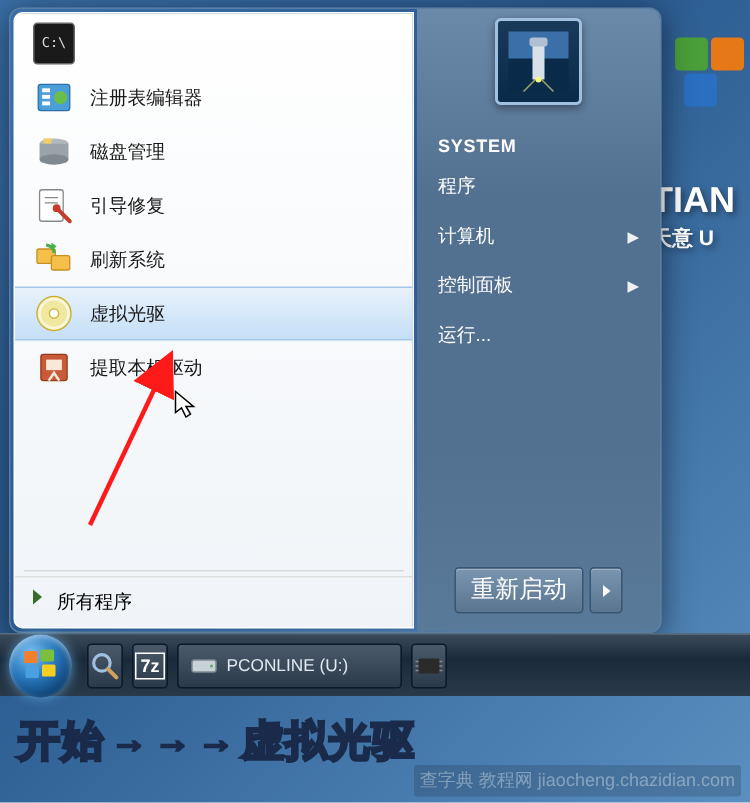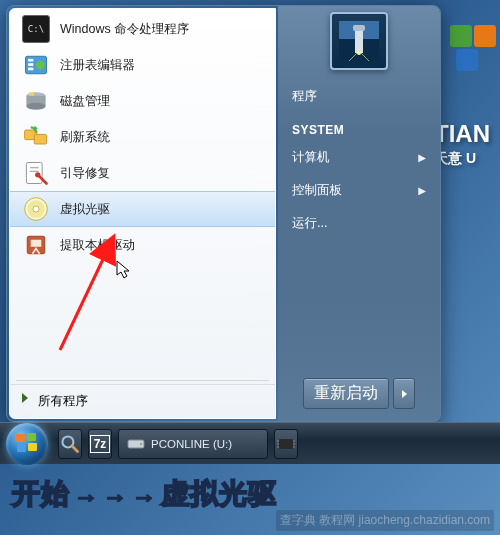--- a/index.html
+++ b/index.html
@@ -69,21 +69,20 @@
 </div>
 
 <div class="start-menu">
   <div class="sm-left">
     <div class="sm-list">
 
       <div class="sm-item">
         <span class="sm-icon" style="background:#1a1a1a;border:1px solid #666;">
             <span style="color:#ddd;font-size:9px;font-family:monospace;">C:\</span>
           </span>
-        <span>Windows 命令处理程序</span>
       </div>
 
       <div class="sm-item">
         <span class="sm-icon">
             <svg viewBox="0 0 32 32">
               <rect x="4" y="6" width="24" height="20" rx="2" fill="#4a9fd8" stroke="#2a6fa8"></rect>
               <rect x="7" y="9" width="6" height="3" fill="#fff"></rect>
               <rect x="7" y="14" width="6" height="3" fill="#fff"></rect>
               <rect x="7" y="19" width="6" height="3" fill="#fff"></rect>
               <circle cx="21" cy="16" r="5" fill="#6abf4a"></circle>
@@ -101,40 +100,40 @@
               <ellipse cx="16" cy="22" rx="11" ry="4" fill="#808890"></ellipse>
               <rect x="8" y="6" width="6" height="4" fill="#f0d060"></rect>
             </svg>
           </span>
         <span>磁盘管理</span>
       </div>
 
       <div class="sm-item">
         <span class="sm-icon">
             <svg viewBox="0 0 32 32">
-              <rect x="3" y="8" width="14" height="11" rx="1.5" fill="#f5c04a" stroke="#c89020"></rect>
-              <rect x="14" y="13" width="14" height="11" rx="1.5" fill="#f5c04a" stroke="#c89020"></rect>
-              <path d="M10 5 a6 6 0 0 1 6 6" fill="none" stroke="#4aaf4a" stroke-width="2.5"></path>
-              <polygon points="14,3 18,6 14,9" fill="#4aaf4a"></polygon>
-            </svg>
-          </span>
-        <span>刷新系统</span>
-      </div>
-
-      <div class="sm-item">
-        <span class="sm-icon">
-            <svg viewBox="0 0 32 32">
               <rect x="5" y="4" width="18" height="24" rx="2" fill="#fff" stroke="#888"></rect>
               <line x1="9" y1="10" x2="19" y2="10" stroke="#888"></line>
               <line x1="9" y1="14" x2="19" y2="14" stroke="#888"></line>
               <path d="M18 18 l10 10" stroke="#c83a2a" stroke-width="3" stroke-linecap="round"></path>
               <circle cx="18" cy="18" r="3" fill="#c83a2a"></circle>
             </svg>
           </span>
         <span>引导修复</span>
+      </div>
+
+      <div class="sm-item">
+        <span class="sm-icon">
+            <svg viewBox="0 0 32 32">
+              <rect x="3" y="8" width="14" height="11" rx="1.5" fill="#f5c04a" stroke="#c89020"></rect>
+              <rect x="14" y="13" width="14" height="11" rx="1.5" fill="#f5c04a" stroke="#c89020"></rect>
+              <path d="M10 5 a6 6 0 0 1 6 6" fill="none" stroke="#4aaf4a" stroke-width="2.5"></path>
+              <polygon points="14,3 18,6 14,9" fill="#4aaf4a"></polygon>
+            </svg>
+          </span>
+        <span>刷新系统</span>
       </div>
 
       <div class="sm-item hover">
         <span class="sm-icon">
             <svg viewBox="0 0 32 32">
               <circle cx="16" cy="16" r="13" fill="#f0e8a0" stroke="#c8b030"></circle>
               <circle cx="16" cy="16" r="11" fill="none" stroke="#fff" stroke-width="2" opacity=".6"></circle>
               <circle cx="16" cy="16" r="3.5" fill="#fff" stroke="#c8b030"></circle>
             </svg>
           </span>
@@ -164,25 +163,25 @@
     <div class="avatar">
       <svg viewBox="0 0 44 44">
           <rect x="2" y="18" width="40" height="24" fill="#0a2a4a"></rect>
           <rect x="2" y="2" width="40" height="18" fill="#3a6fa8"></rect>
           <rect x="18" y="10" width="8" height="24" fill="#d8e0e8"></rect>
           <rect x="16" y="6" width="12" height="6" rx="2" fill="#b0c0d0"></rect>
           <circle cx="22" cy="34" r="2" fill="#fafa80"></circle>
           <path d="M20 34 l-8 8 M24 34 l8 8" stroke="#fafa80" opacity=".6"></path>
         </svg>
     </div>
+    <div class="rlabel rstrong">SYSTEM</div>
+
     <div class="rlabel">
         <span>程序</span>
       </div>
-
-    <div class="rlabel rstrong">SYSTEM</div>
     <div class="rlabel">
         <span>计算机</span>
         <span class="chev">▶</span>
       </div>
     <div class="rlabel">
         <span>控制面板</span>
         <span class="chev">▶</span>
       </div>
     <div class="rlabel">
         <span>运行...</span>

